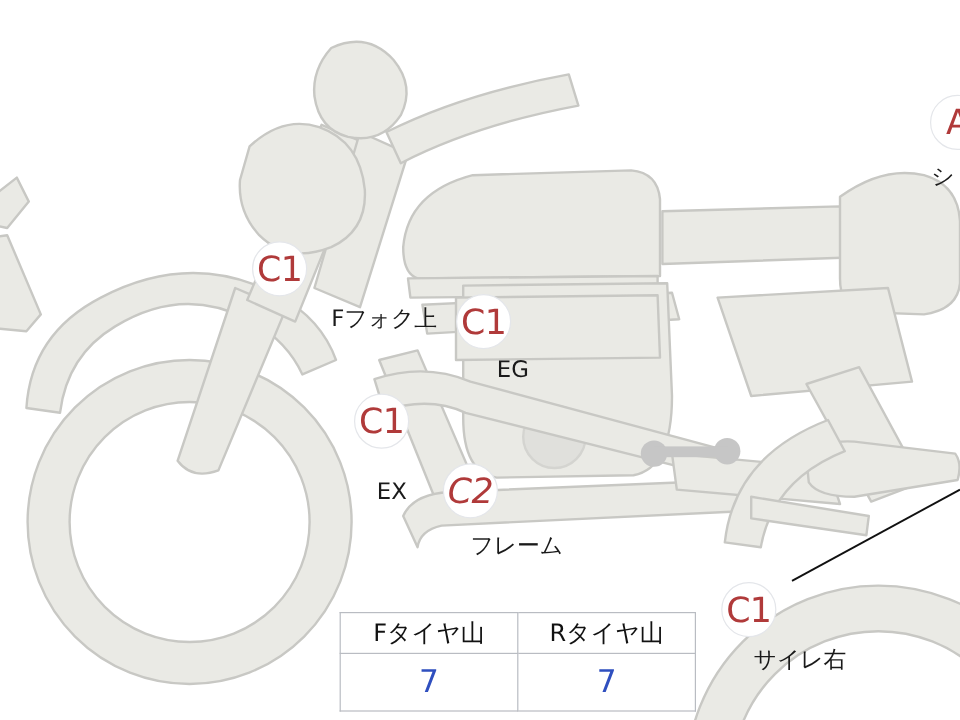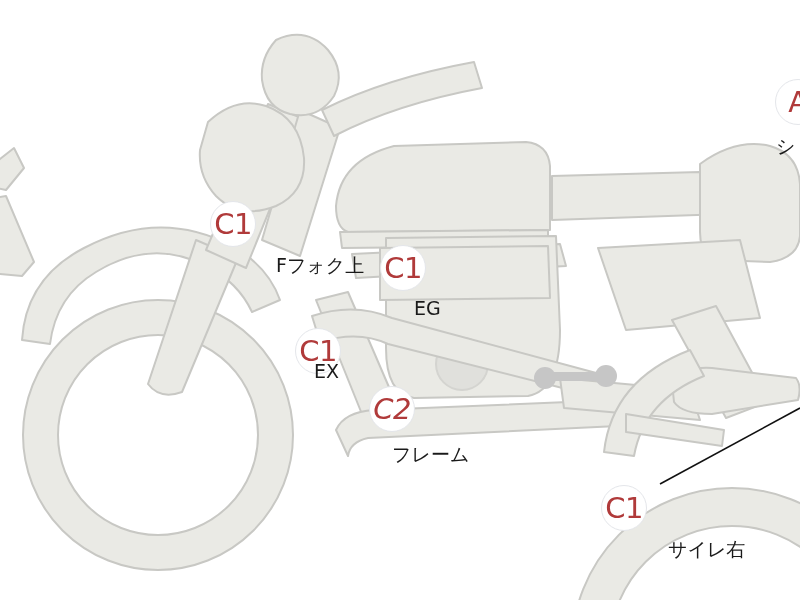--- a/index.html
+++ b/index.html
@@ -161,23 +161,37 @@
 
     <line x1="660" y1="484" x2="800" y2="408" stroke="#111111" stroke-width="1.6"></line>
   </svg>
 
   <div id="annotation-layer">
       <div class="badge" style="left: 210px; top: 201px;">C1</div>
       <div class="badge-label" style="left: 232px; top: 253px; margin-left: 44px;">Fフォク上</div>
       <div class="badge" style="left: 380px; top: 245px;">C1</div>
       <div class="badge-label" style="left: 414px; top: 297px;">EG</div>
       <div class="badge" style="left: 295px; top: 328px;">C1</div>
-      <div class="badge-label" style="left: 314px; top: 360px;">EX</div>
+      <div class="badge-label" style="left: 314px; top: 399px;">EX</div>
       <div class="badge" style="left: 369px; top: 386px; font-style: italic;">C2</div>
       <div class="badge-label" style="left: 392px; top: 442px; font-family: Liberation Mono, monospace;">フレーム</div>
       <div class="badge" style="left: 601px; top: 485px;">C1</div>
-      <div class="badge-label" style="left: 628px; top: 537px; margin-left: 40px;">サイレ右</div>
+      <div class="badge-label" style="left: 628px; top: 537px;">サイレ右</div>
       <div class="badge" style="left: 775px; top: 79px;">A</div>
       <div class="badge-label" style="left: 776px; top: 134px;">シ</div>
     </div>
 
+  <table id="tire-table">
+    <thead>
+      <tr>
+        <th>Fタイヤ山</th>
+        <th>Rタイヤ山</th>
+      </tr>
+    </thead>
+    <tbody>
+      <tr>
+        <td>7</td>
+        <td>7</td>
+      </tr>
+    </tbody>
+  </table>
 
 </div>
 
 </body></html>

